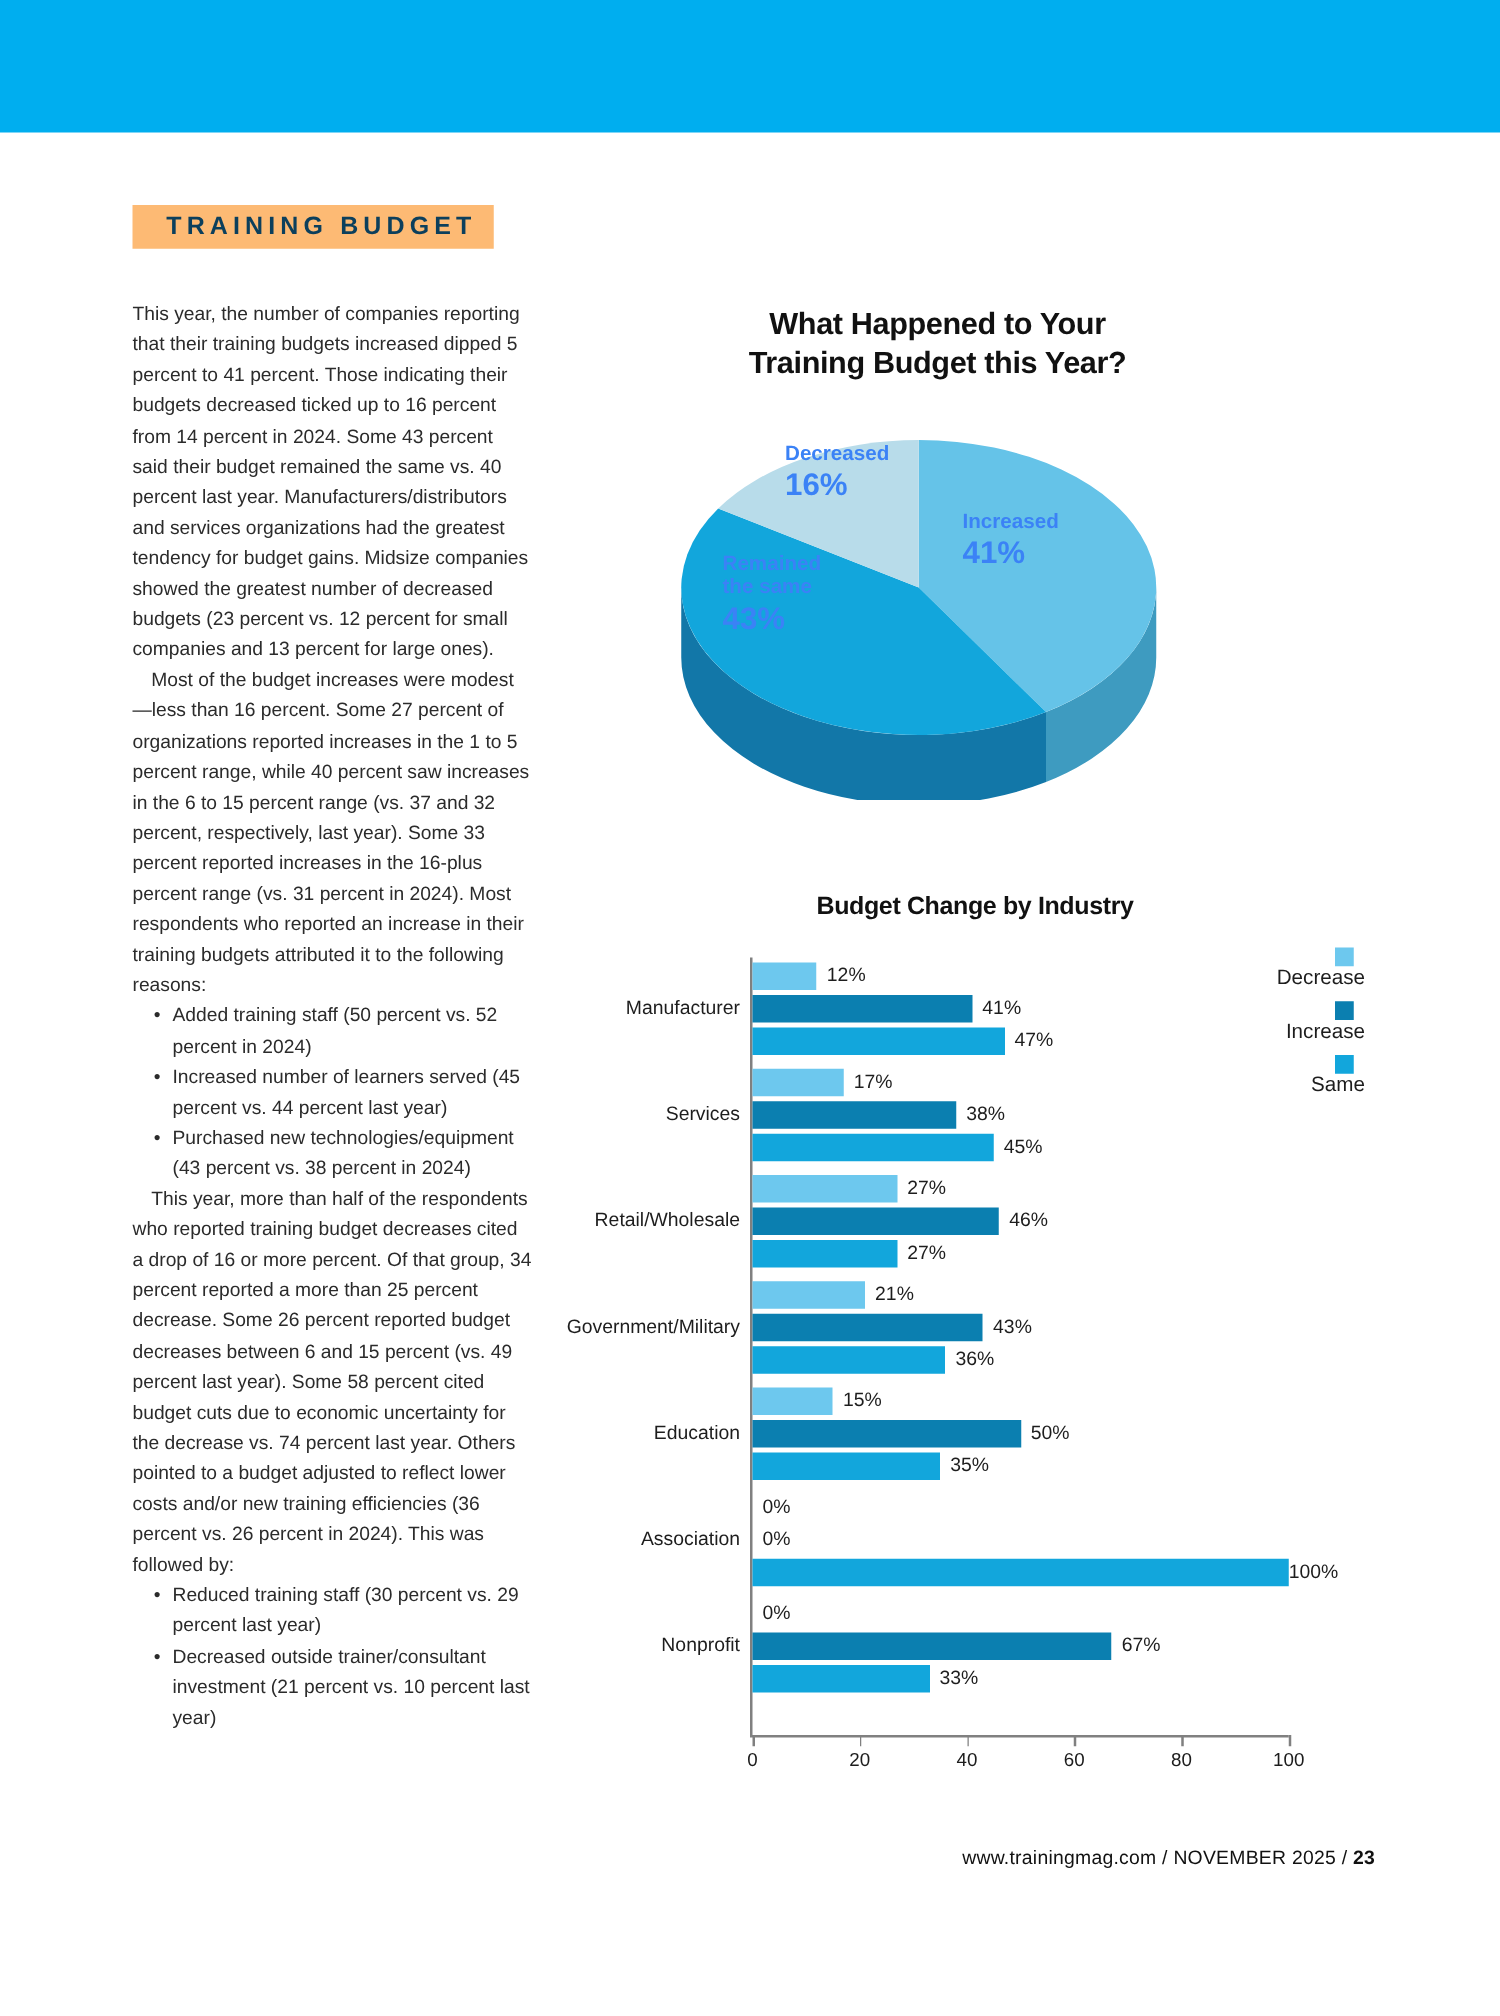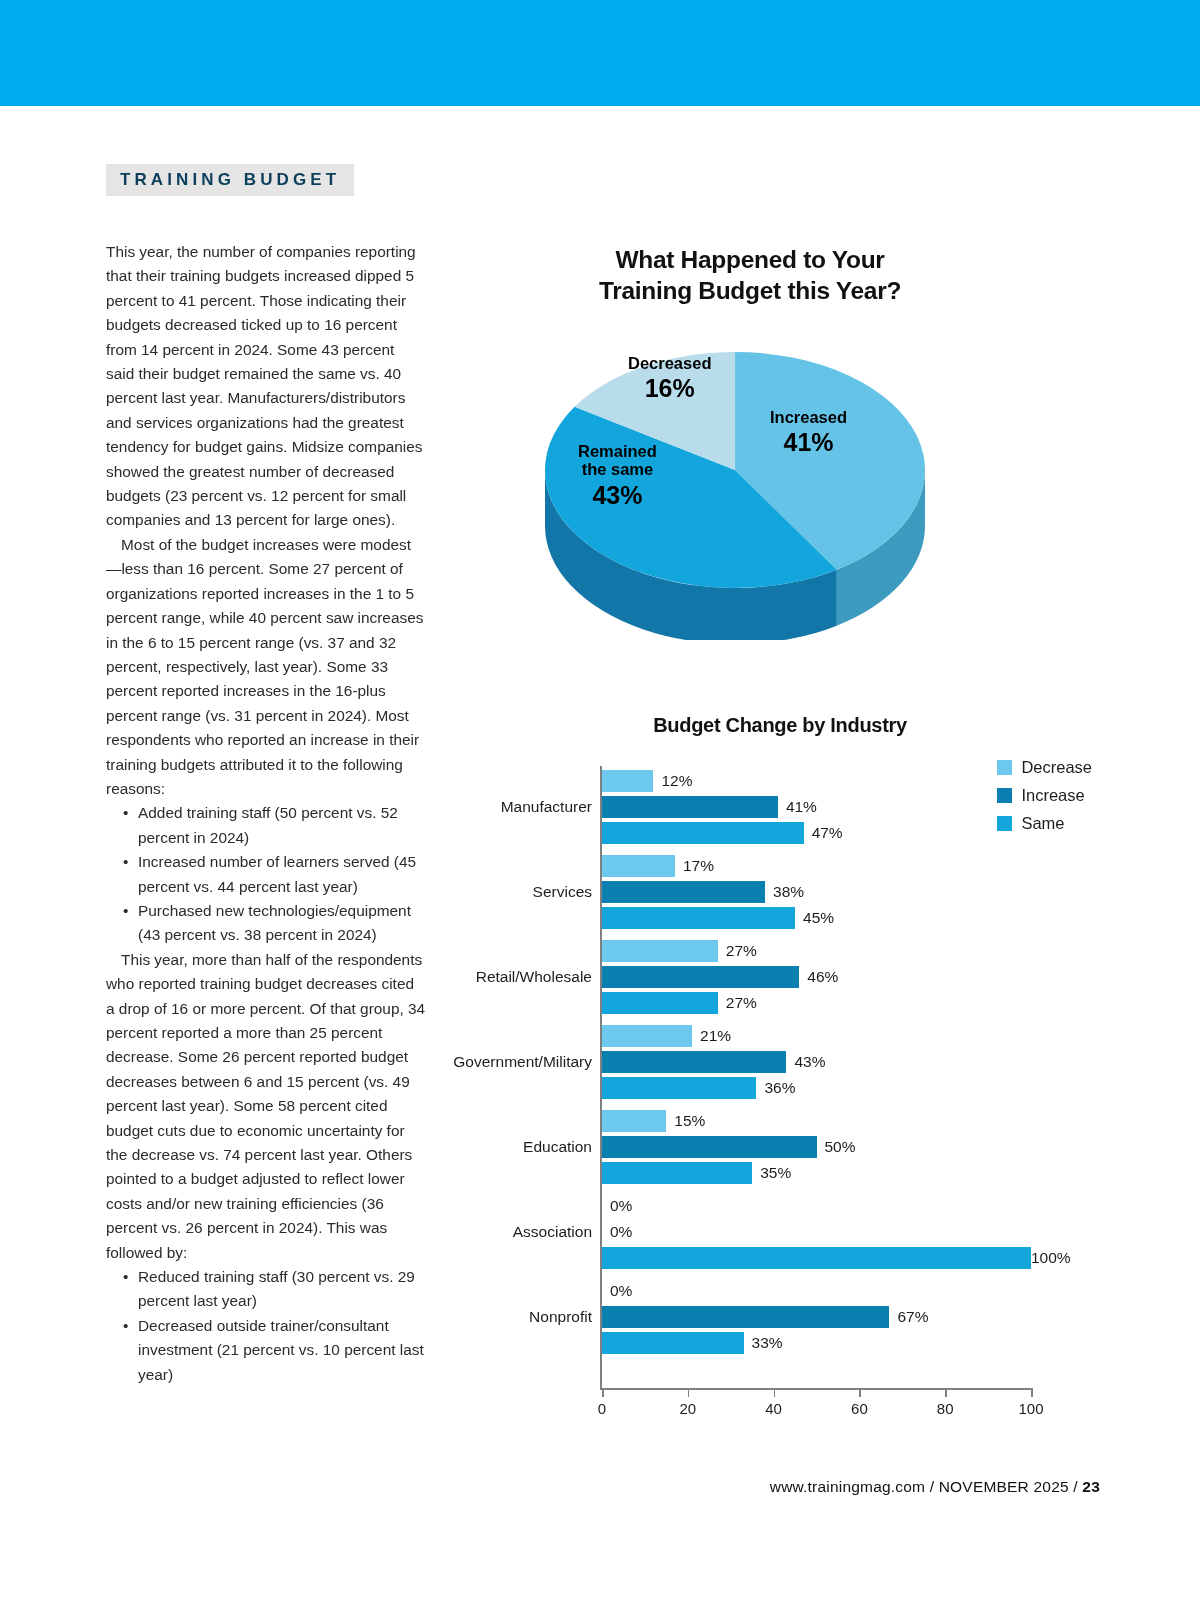--- a/index.html
+++ b/index.html
@@ -23,23 +23,23 @@
     width: 1200px;
     height: 106px;
     background: #00AEEF;
   }
 
   
   .kicker {
     position: absolute;
     left: 106px;
     top: 164px;
-    background: #e5e5e5;
-    padding: 7px 14px 8px 14px;
-    font-size: 17px;
+    background: #fdba74;
+    padding: 7px 14px 8px 27px;
+    font-size: 20px;
     font-weight: bold;
     letter-spacing: 4.1px;
     color: #0C3F5C;
     line-height: 1;
   }
 
   
   .article-col {
     position: absolute;
     left: 106px;
@@ -96,22 +96,21 @@
   }
   .pie-stage {
     position: absolute;
     left: 50px;
     top: 94px;
     width: 430px;
     height: 310px;
   }
   .pie-label {
     position: absolute;
-    text-align: center;
-    color: #000000;
+    color: #3b82f6;
     font-weight: bold;
     line-height: 1.12;
     white-space: nowrap;
   }
   .pie-label .name { font-size: 16.5px; display: block; }
   .pie-label .val  { font-size: 25px; display: block; margin-top: 2px; }
 
   #pie-label-decreased { left: 108px; top: 24px; }
   #pie-label-increased { left: 250px; top: 78px; }
   #pie-label-same      { left: 58px;  top: 112px; }
@@ -135,22 +134,23 @@
     color: #111111;
     letter-spacing: -0.3px;
   }
   .legend {
     position: absolute;
     right: 8px;
     top: 52px;
   }
   .legend-row {
     display: flex;
-    align-items: center;
+    align-items: flex-end;
     margin-bottom: 9px;
+    flex-direction: column;
   }
   .legend-swatch {
     width: 15px;
     height: 15px;
     margin-right: 9px;
     flex: none;
   }
   .legend-label {
     font-size: 16.5px;
     color: #1d1d1d;

